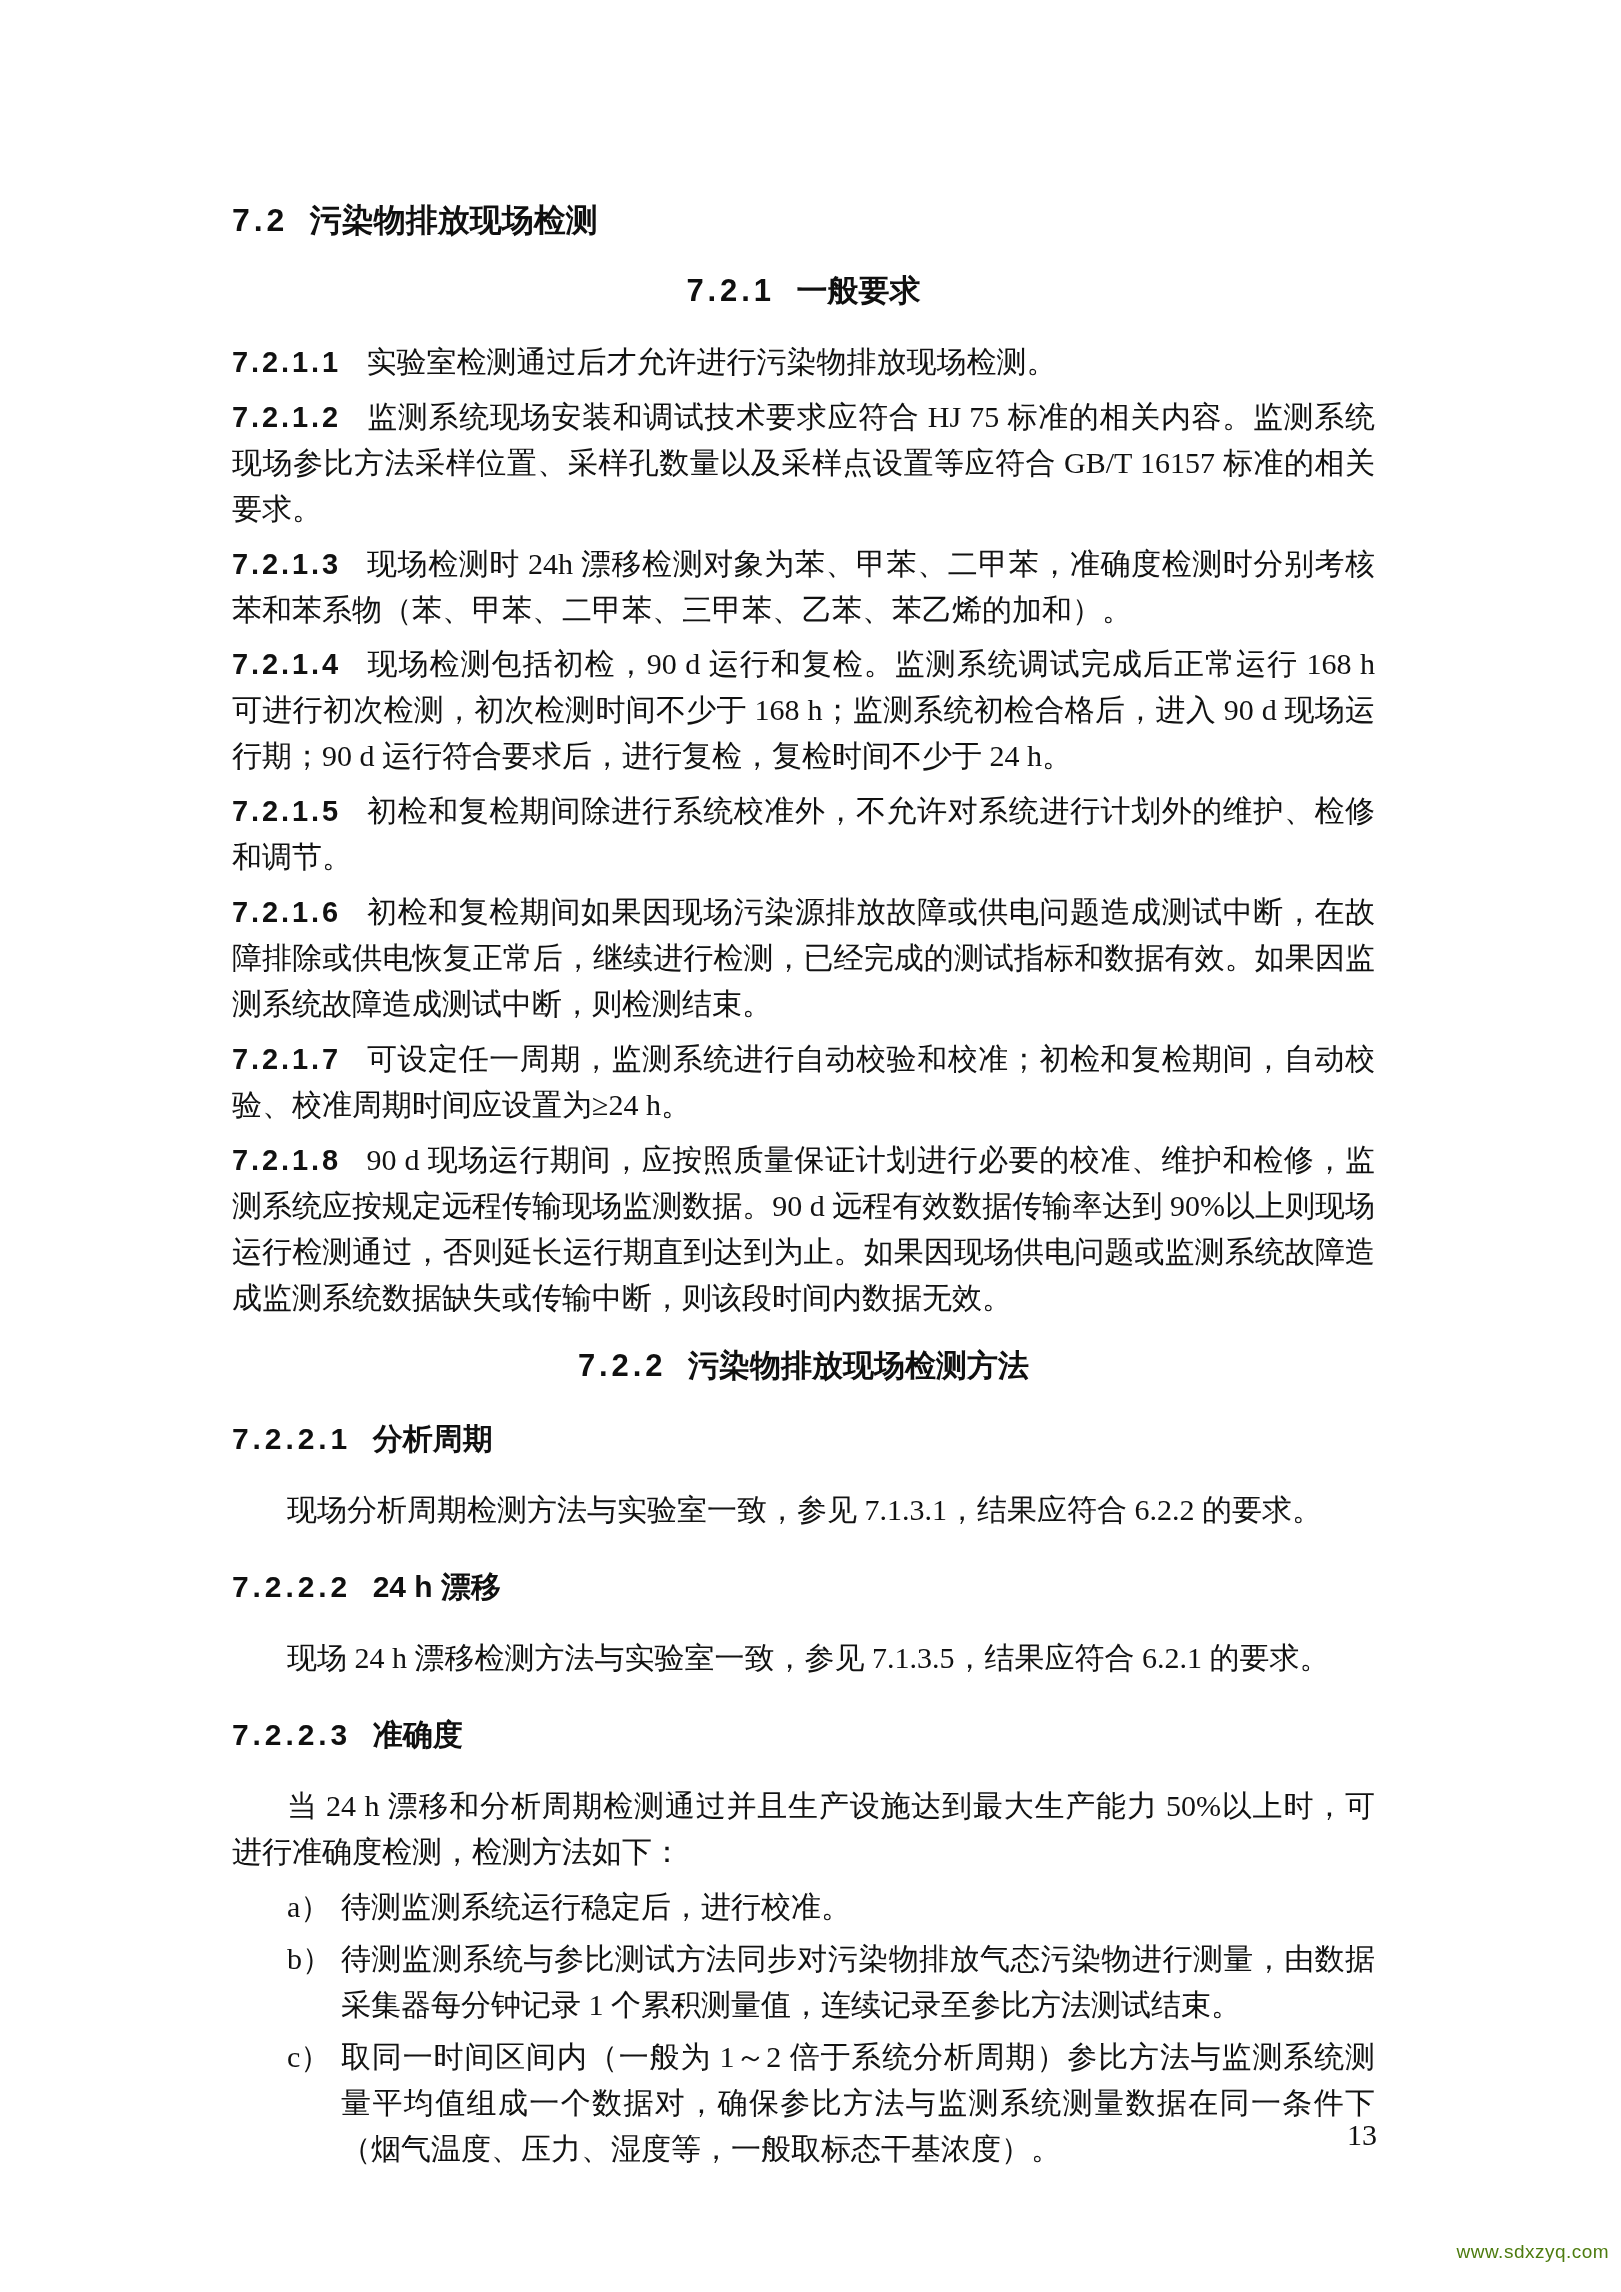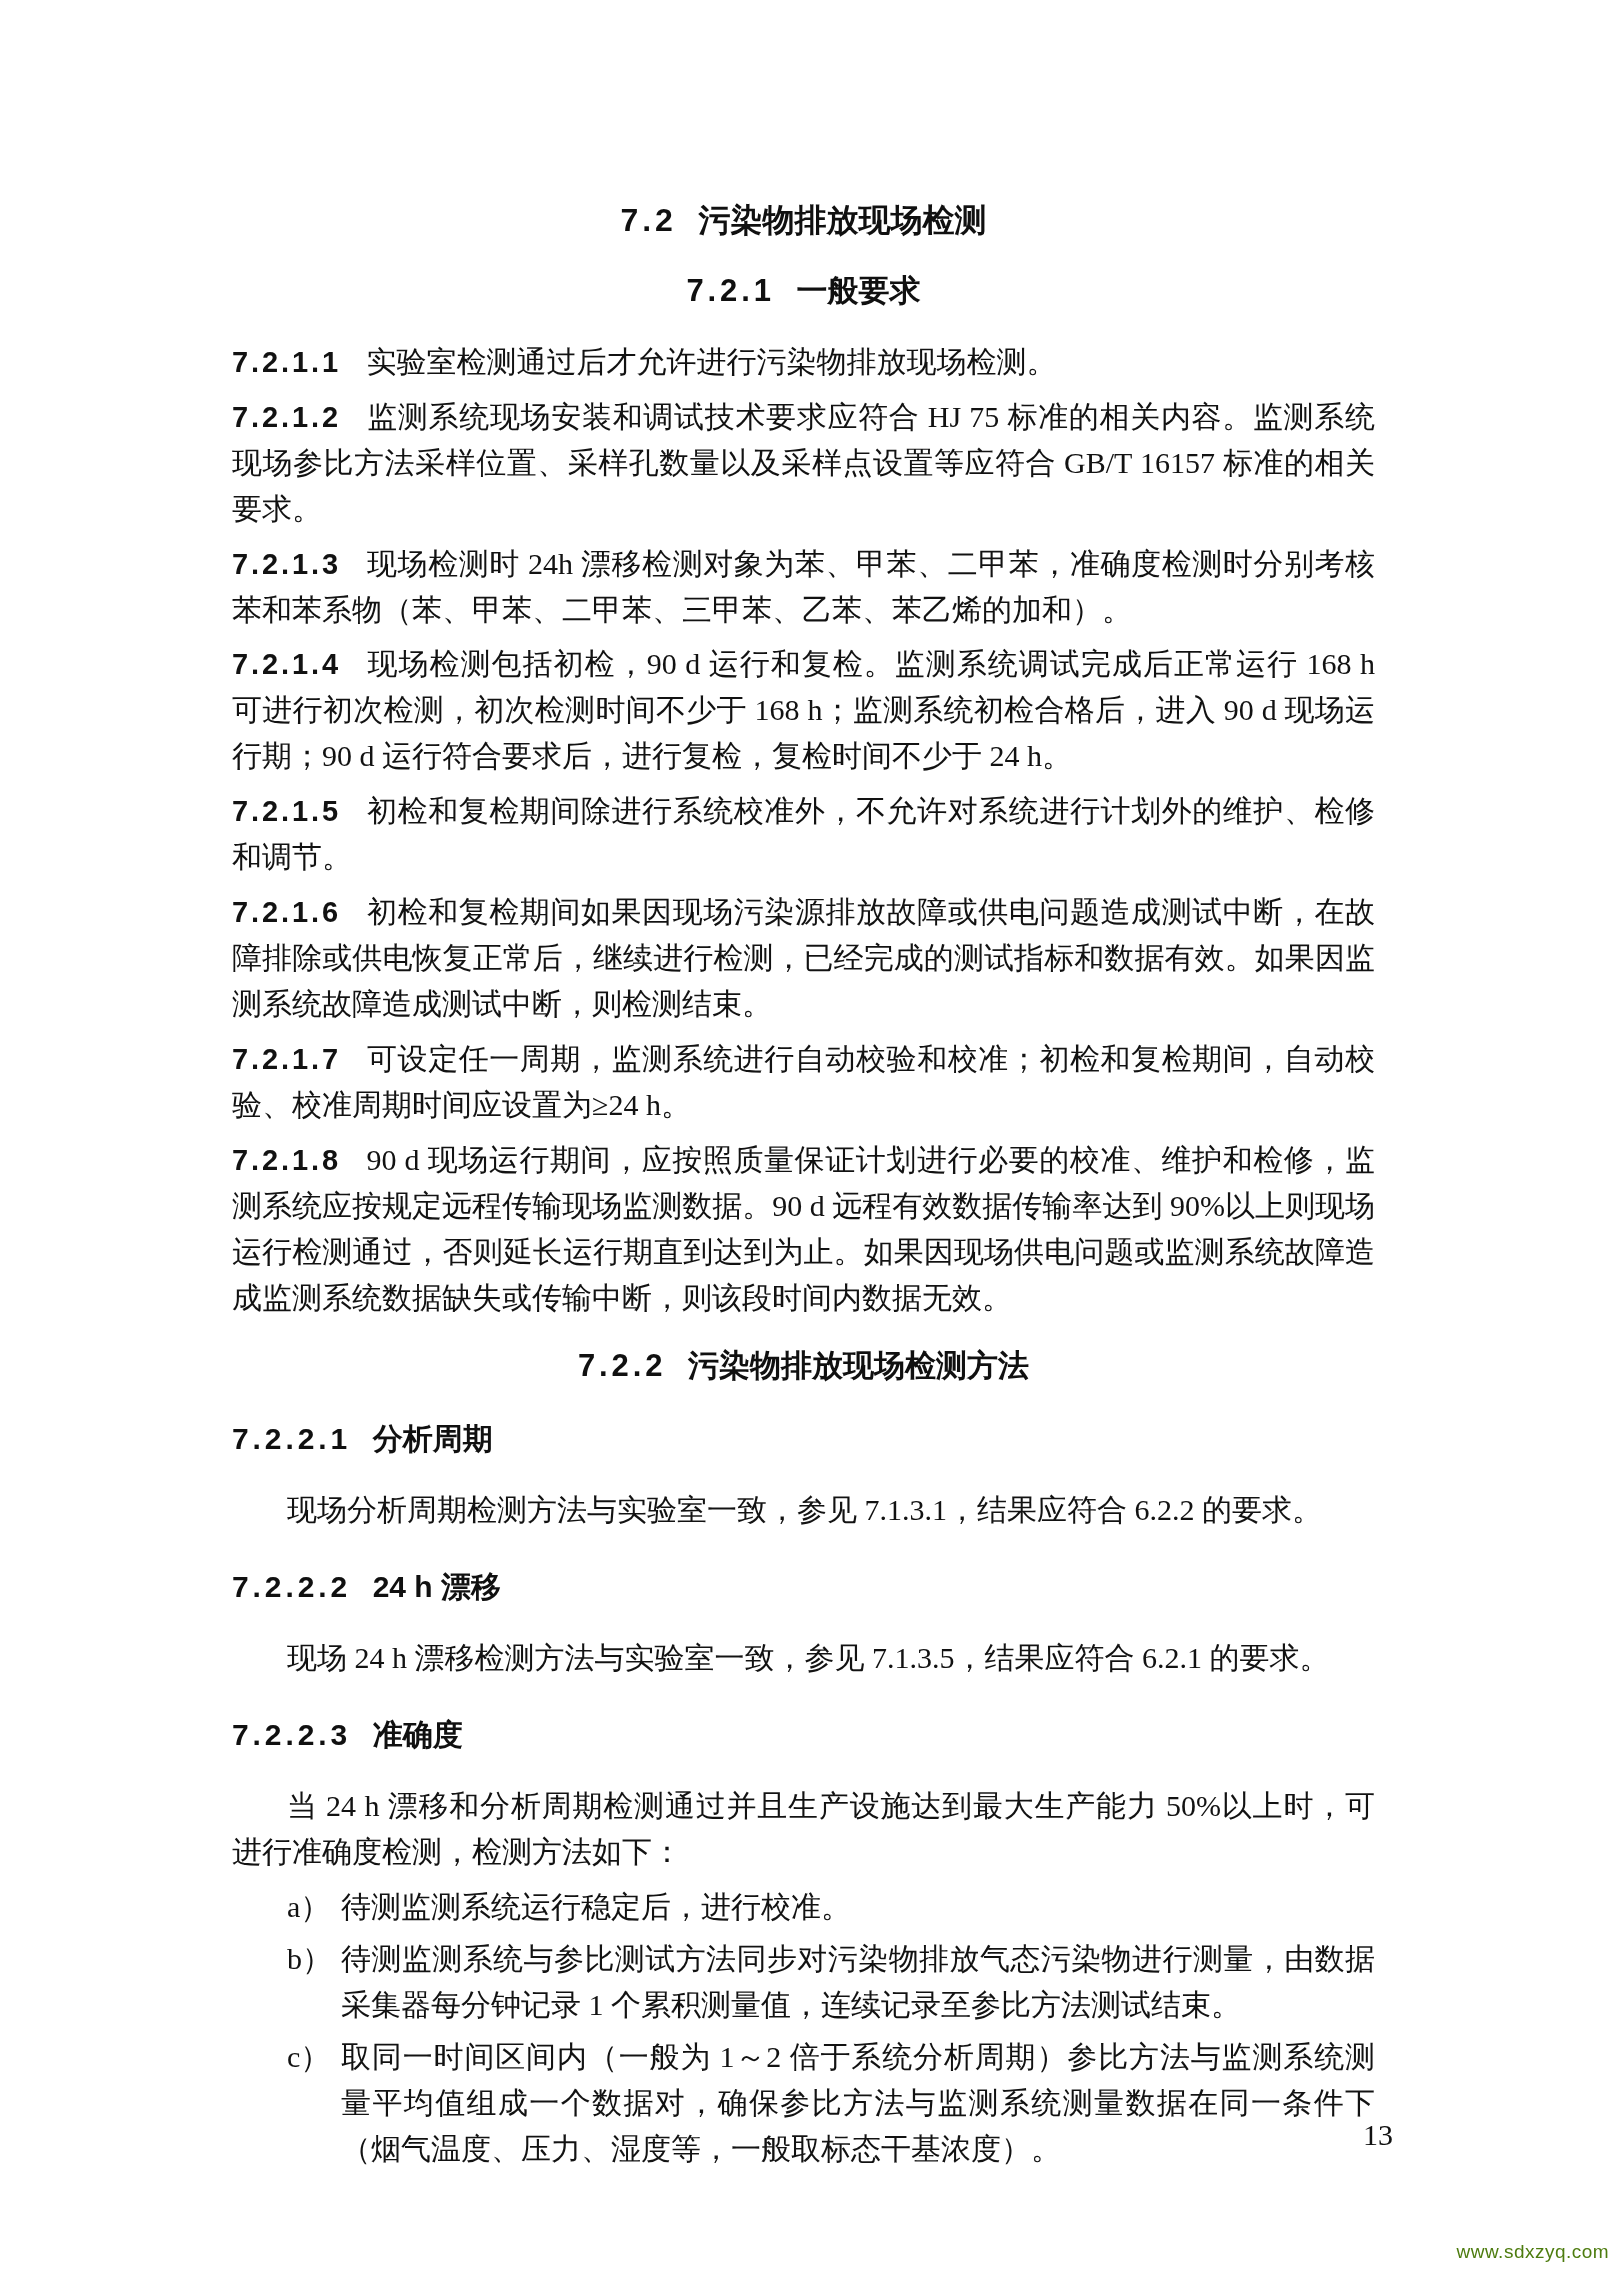--- a/index.html
+++ b/index.html
@@ -18,21 +18,21 @@
     left: 232px;
     top: 201px;
     width: 1143px;
   }
   .h {
     font-family: "Liberation Sans", "DejaVu Sans", sans-serif;
     font-weight: bold;
     color: #101010;
   }
   .h .num { letter-spacing: 3.9px; margin-right: 21.6px; }
-  h2.h { font-size: 32px; line-height: 39px; margin: 0 0 31px 0; text-align: center; }
+  h2.h { font-size: 32px; line-height: 39px; margin: 0 0 31px 0; }
   h3.h { font-size: 31px; line-height: 39px; margin: 25.5px 0 29px 0; text-align: center; }
   h4.h { font-size: 30px; line-height: 39px; margin: 34px 0 29px 0; }
   .clause {
     font-size: 30px;
     line-height: 46px;
     text-align: justify;
     margin: 0 0 8.8px 0;
   }
   .cnum {
     font-family: "Liberation Sans", "DejaVu Sans", sans-serif;
@@ -58,21 +58,21 @@
     margin: 0 0 5.9px 0;
   }
   .li-label {
     position: absolute;
     left: 55px;
     top: 0;
   }
   .page-number {
     position: absolute;
     top: 2115px;
-    right: 228px;
+    right: 244px;
     font-size: 30px;
     line-height: 39px;
     color: #111;
     font-family: "Liberation Serif", "DejaVu Serif", serif;
   }
   .watermark {
     position: absolute;
     top: 2241px;
     right: 11.8px;
     font-size: 19px;

